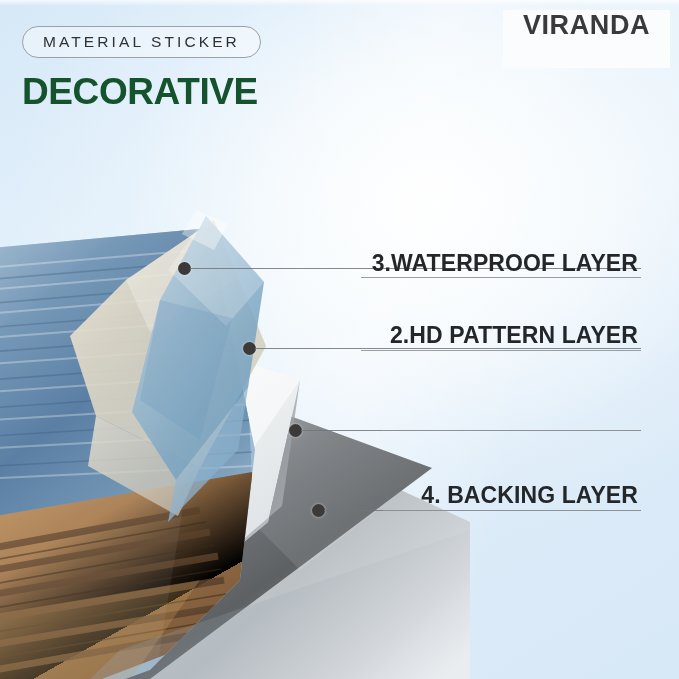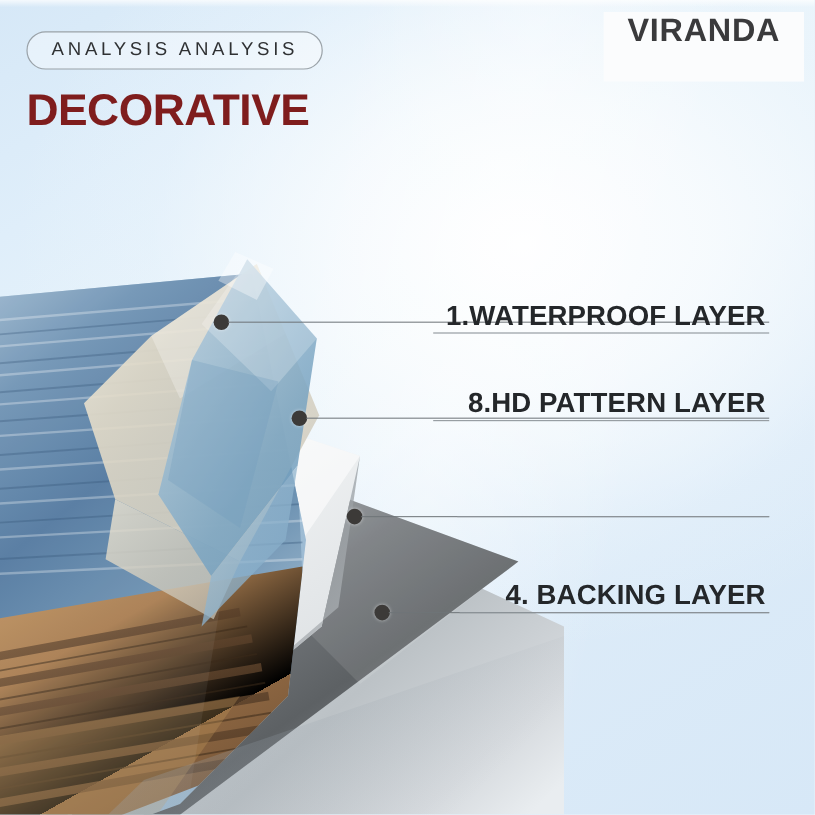--- a/index.html
+++ b/index.html
@@ -70,21 +70,21 @@
     letter-spacing: 3.1px;
     color: #2f3133;
     font-weight: 400;
     white-space: nowrap;
   }
 
   .headline {
     position: absolute;
     left: 22px;
     top: 70px;
-    color: #7f1d1d;
+    color: #14532d;
     font-weight: 700;
     font-size: 37px;
     line-height: 44px;
     letter-spacing: -0.4px;
     white-space: nowrap;
   }
   .headline .l2 { display: block; }
 
   
   .brand {
@@ -319,39 +319,39 @@
 
       <path d="M 160,150 L 232,168 L 200,290 L 140,250 Z" fill="#6f9dbd" opacity="0.30"></path>
 
       <path d="M 196,60 L 228,74 L 214,100 L 182,84 Z" fill="#ffffff" opacity="0.38"></path>
 
       <path d="M 120,500 L 470,380 L 470,529 L 90,529 Z" fill="url(#gShadow)"></path>
     </svg>
   </div>
 
   <div class="badge">
-    <span>ANALYSIS ANALYSIS</span>
+    <span>MATERIAL STICKER</span>
   </div>
 
   <div class="headline">
     <span>DECORATIVE</span>
   </div>
 
   <div class="brand">
     <span>VIRANDA</span>
   </div>
 
   <div class="dot" style="left:178px; top:262px;"></div>
   <div class="leader" style="left:190px; top:268px; width:451px;"></div>
-  <div class="label" style="top:250px;">1.WATERPROOF LAYER</div>
+  <div class="label" style="top:250px;">3.WATERPROOF LAYER</div>
   <div class="rule" style="top:277px; width:280px;"></div>
 
   <div class="dot" style="left:243px; top:342px;"></div>
   <div class="leader" style="left:255px; top:348px; width:386px;"></div>
-  <div class="label" style="top:322px;">8.HD PATTERN LAYER</div>
+  <div class="label" style="top:322px;">2.HD PATTERN LAYER</div>
   <div class="rule" style="top:350px; width:280px;"></div>
 
   <div class="dot" style="left:289px; top:424px;"></div>
   <div class="leader" style="left:301px; top:430px; width:340px;"></div>
   <div class="rule" style="top:430px; width:260px;"></div>
 
   <div class="dot" style="left:312px; top:504px;"></div>
   <div class="leader" style="left:324px; top:510px; width:317px;"></div>
   <div class="label" style="top:482px;">4. BACKING LAYER</div>
   <div class="rule" style="top:510px; width:258px;"></div>

